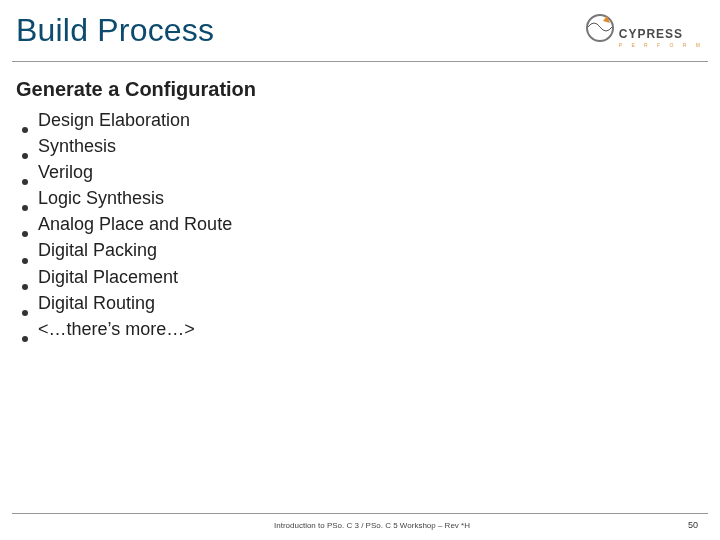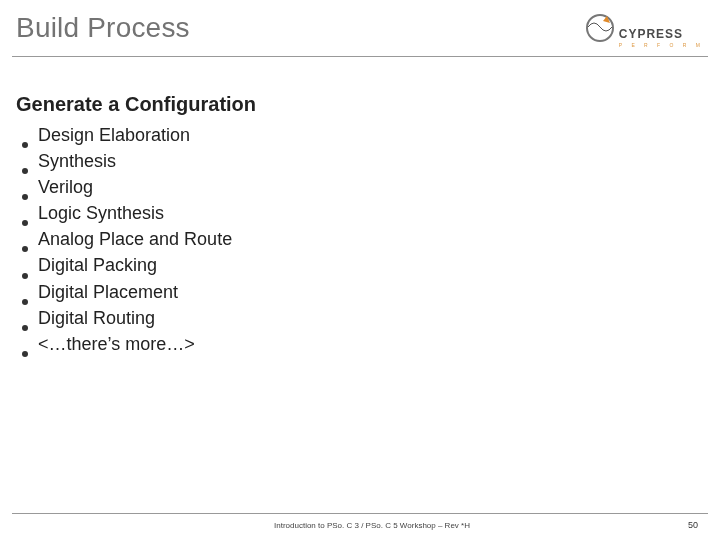--- a/index.html
+++ b/index.html
@@ -1,29 +1,29 @@
 <!DOCTYPE html>
 <html><head>
   <meta charset="utf-8">
   <style>
     * { margin: 0; padding: 0; box-sizing: border-box; }
     html, body { width: 720px; height: 540px; font-family: Arial, Helvetica, sans-serif; background: #fff; color: #222; overflow: hidden; }
     .slide { position: relative; width: 720px; height: 540px; }
     .title-bar { padding: 12px 0 8px 16px; }
-    .title-bar h1 { font-size: 28px; font-weight: 400; color: #737373; letter-spacing: 0.2px; }
+    .title-bar h1 { font-size: 32px; font-weight: 400; color: #0c4a6e; letter-spacing: 0.2px; }
     .rule { margin: 4px 12px 0 12px; border-top: 1px solid #999; }
     .rule-bottom { position: absolute; left: 12px; right: 12px; bottom: 26px; border-top: 1px solid #999; }
     .logo { position: absolute; top: 8px; right: 16px; display: flex; align-items: center; gap: 4px; }
     .logo-mark { width: 30px; height: 30px; position: relative; }
     .logo-mark svg { width: 30px; height: 30px; display: block; }
     .logo-text { font-size: 12px; font-weight: 700; letter-spacing: 1px; color: #4b4b4b; line-height: 1; }
     .logo-sub { font-size: 5px; letter-spacing: 4px; color: #d94; margin-top: 2px; }
     .logo-col { display: flex; flex-direction: column; margin-top: 20px; }
     .body { padding: 16px 16px 0 16px; }
-    .body h2 { font-size: 20px; font-weight: 700; margin-bottom: 6px; margin-top: 20px; }
+    .body h2 { font-size: 20px; font-weight: 700; margin-bottom: 6px; }
     ul.bullets { list-style: none; padding-left: 6px; }
     ul.bullets li { display: flex; align-items: flex-end; gap: 10px; font-size: 18px; line-height: 1.45; }
     ul.bullets li .dot { flex: 0 0 auto; width: 6px; height: 6px; margin-top: 9px; border-radius: 50%; background: #333; }
     .footer-center { position: absolute; left: 12px; width: 100%; bottom: 10px; text-align: center; font-size: 8px; color: #444; }
     .page-num { position: absolute; right: 22px; bottom: 10px; font-size: 9px; color: #333; }
   </style>
 </head>
 <body>
 <div class="slide">
 

